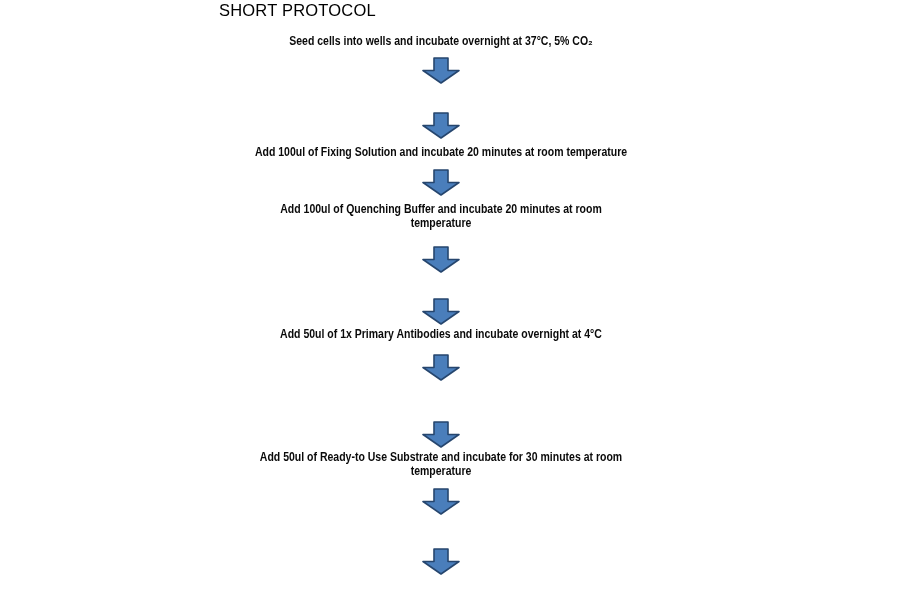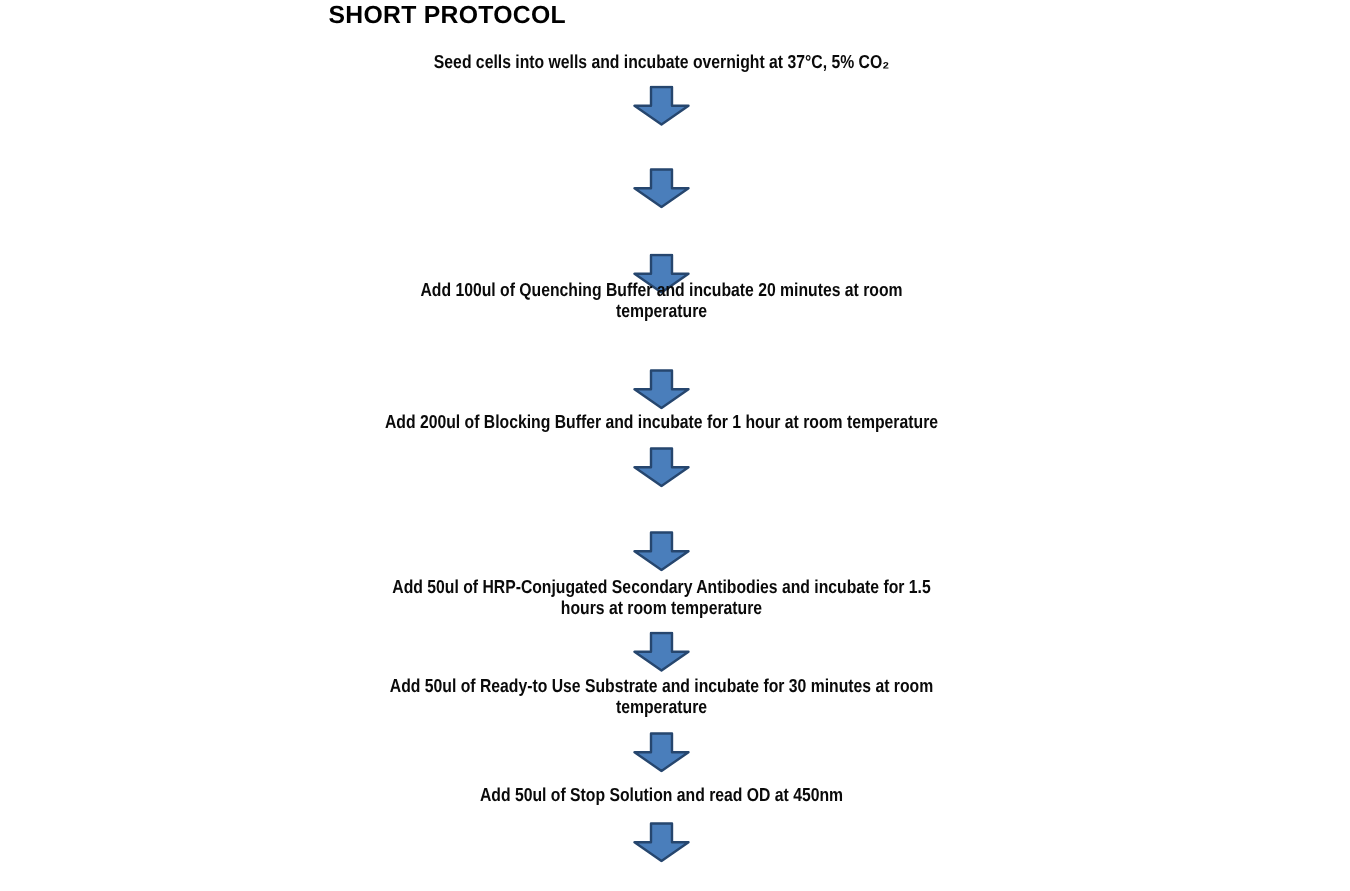--- a/index.html
+++ b/index.html
@@ -9,21 +9,21 @@
     height: 594px;
     background: #ffffff;
     overflow: hidden;
     font-family: "Liberation Sans", "DejaVu Sans", sans-serif;
   }
   .title {
     position: absolute;
     left: 219px;
     top: 1px;
     font-size: 16.5px;
-    font-weight: bold;
+    font-weight: normal;
     color: #000000;
     letter-spacing: 0.2px;
     white-space: nowrap;
   }
   
   .flow {
     position: absolute;
     left: 0;
     top: 0;
     width: 882px;
@@ -72,80 +72,76 @@
       </svg>
     </div>
 
 
     <div class="arrow" style="top:112px">
       <svg width="38" height="27" viewBox="0 0 38 27">
         <polygon points="12,1 26,1 26,13.5 37,13.5 19,26 1,13.5 12,13.5" stroke-width="1.6" stroke-linejoin="round" fill="#4a7ebb" stroke="#26466e"></polygon>
       </svg>
     </div>
 
+    <div class="step" style="top:145px">
+      <div class="line">Add 100ul of Fixing Solution and incubate 20 minutes at room temperature</div>
+    </div>
 
     <div class="arrow" style="top:169px">
       <svg width="38" height="27" viewBox="0 0 38 27">
         <polygon points="12,1 26,1 26,13.5 37,13.5 19,26 1,13.5 12,13.5" stroke-width="1.6" stroke-linejoin="round" fill="#4a7ebb" stroke="#26466e"></polygon>
       </svg>
     </div>
 
-    <div class="step" style="top:186px">
+    <div class="step" style="top:202px">
       <div class="line">Add 100ul of Quenching Buffer and incubate 20 minutes at room</div>
       <div class="line">temperature</div>
     </div>
 
     <div class="arrow" style="top:246px">
       <svg width="38" height="27" viewBox="0 0 38 27">
         <polygon points="12,1 26,1 26,13.5 37,13.5 19,26 1,13.5 12,13.5" stroke-width="1.6" stroke-linejoin="round" fill="#4a7ebb" stroke="#26466e"></polygon>
       </svg>
     </div>
 
-    <div class="step" style="top:274px">
-      <div class="line">Add 200ul of Blocking Buffer and incubate for 1 hour at room temperature</div>
-    </div>
 
     <div class="arrow" style="top:298px">
       <svg width="38" height="27" viewBox="0 0 38 27">
         <polygon points="12,1 26,1 26,13.5 37,13.5 19,26 1,13.5 12,13.5" stroke-width="1.6" stroke-linejoin="round" fill="#4a7ebb" stroke="#26466e"></polygon>
       </svg>
     </div>
 
+    <div class="step" style="top:327px">
+      <div class="line">Add 50ul of 1x Primary Antibodies and incubate overnight at 4°C</div>
+    </div>
 
     <div class="arrow" style="top:354px">
       <svg width="38" height="27" viewBox="0 0 38 27">
         <polygon points="12,1 26,1 26,13.5 37,13.5 19,26 1,13.5 12,13.5" stroke-width="1.6" stroke-linejoin="round" fill="#4a7ebb" stroke="#26466e"></polygon>
       </svg>
     </div>
 
-    <div class="step" style="top:384px">
-      <div class="line">Add 50ul of HRP-Conjugated Secondary Antibodies and incubate for 1.5</div>
-      <div class="line">hours at room temperature</div>
-    </div>
 
     <div class="arrow" style="top:421px">
       <svg width="38" height="27" viewBox="0 0 38 27">
         <polygon points="12,1 26,1 26,13.5 37,13.5 19,26 1,13.5 12,13.5" stroke-width="1.6" stroke-linejoin="round" fill="#4a7ebb" stroke="#26466e"></polygon>
       </svg>
     </div>
 
     <div class="step" style="top:450px">
       <div class="line">Add 50ul of Ready-to Use Substrate and incubate for 30 minutes at room</div>
       <div class="line">temperature</div>
     </div>
 
     <div class="arrow" style="top:488px">
       <svg width="38" height="27" viewBox="0 0 38 27">
         <polygon points="12,1 26,1 26,13.5 37,13.5 19,26 1,13.5 12,13.5" stroke-width="1.6" stroke-linejoin="round" fill="#4a7ebb" stroke="#26466e"></polygon>
       </svg>
     </div>
 
-    <div class="step" style="top:523px">
-      <div class="line">Add 50ul of Stop Solution and read OD at 450nm</div>
-    </div>
 
     <div class="arrow" style="top:548px">
       <svg width="38" height="27" viewBox="0 0 38 27">
         <polygon points="12,1 26,1 26,13.5 37,13.5 19,26 1,13.5 12,13.5" stroke-width="1.6" stroke-linejoin="round" fill="#4a7ebb" stroke="#26466e"></polygon>
       </svg>
     </div>
 
 
   </div>
 </div>

